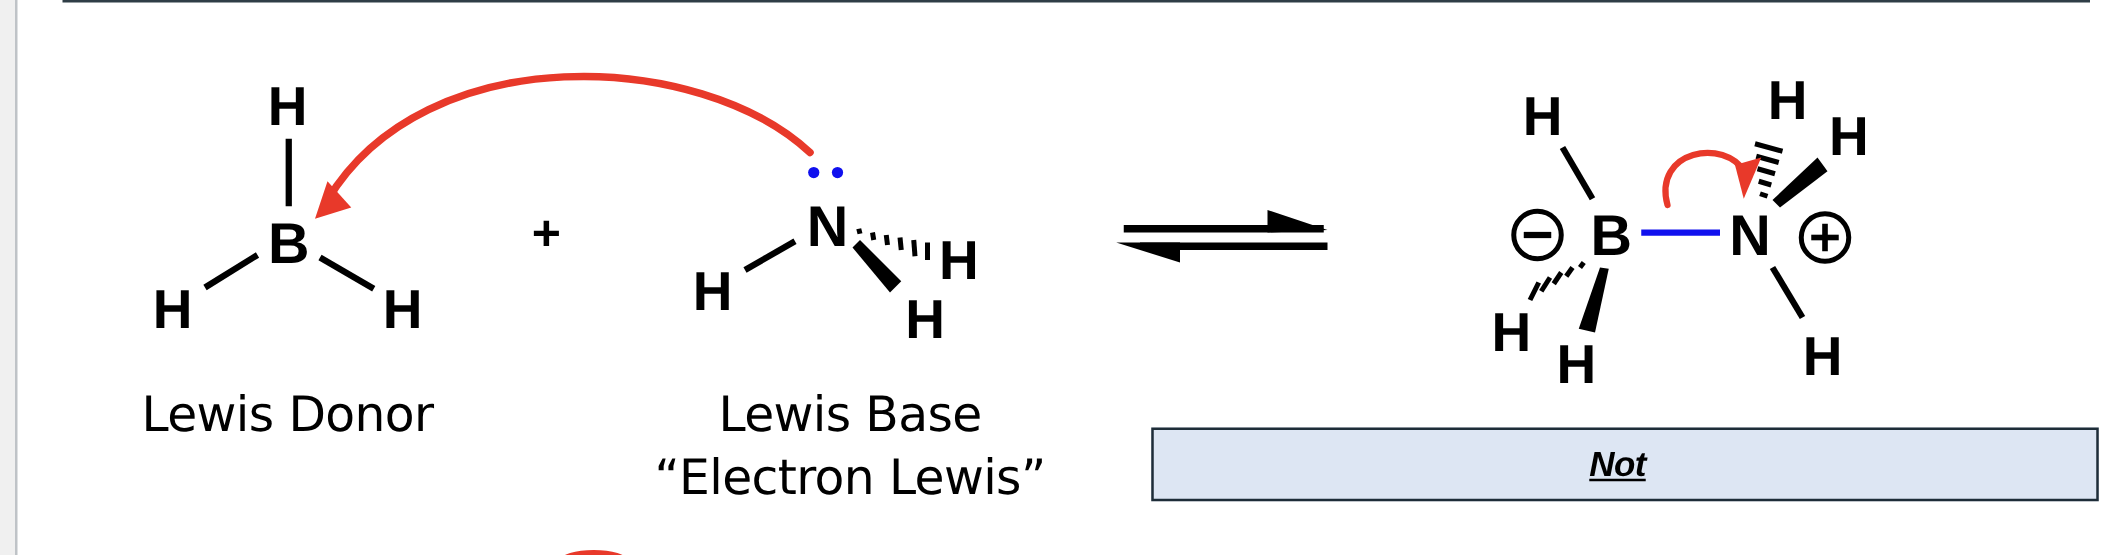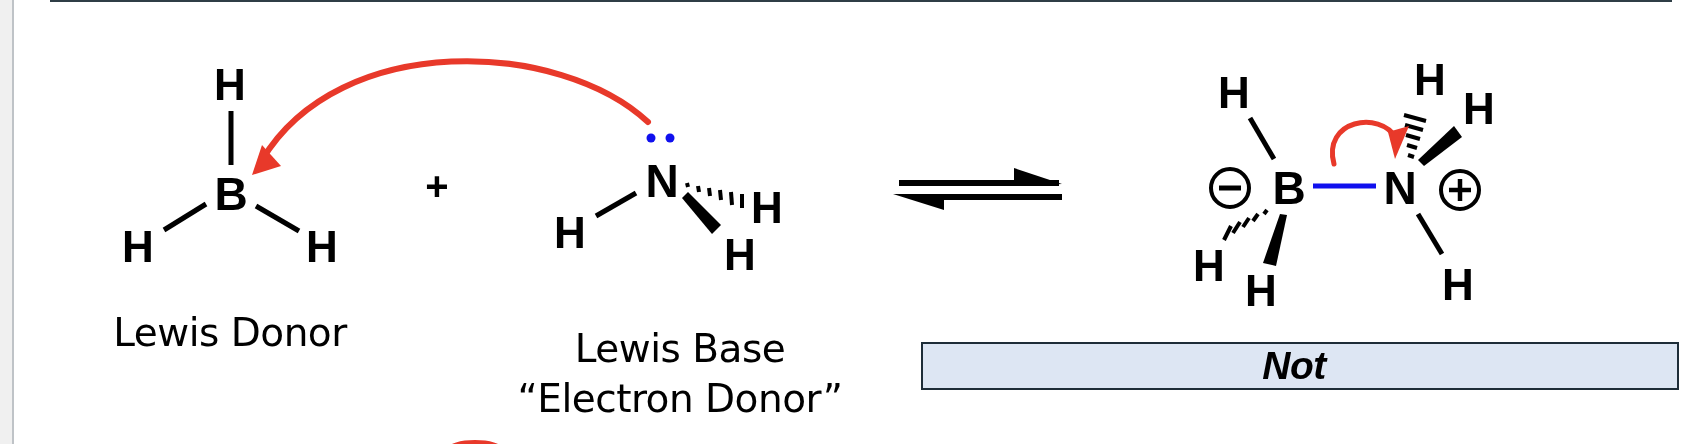--- a/index.html
+++ b/index.html
@@ -3,21 +3,21 @@
 <meta charset="utf-8">
 <style>
   html, body { margin: 0; padding: 0; background: #ffffff; }
   body { width: 1694px; height: 444px; overflow: hidden; position: relative; font-family: "Liberation Sans", sans-serif; }
   .left-gutter { position: absolute; left: 0; top: 0; width: 12px; height: 444px; background: #f0f0f0; }
   .left-border { position: absolute; left: 12px; top: 0; width: 2px; height: 444px; background: #bfc3c7; }
   .top-rule { position: absolute; left: 50px; top: 0; width: 1622px; height: 2px; background: #2f3e46; }
   svg.scene { position: absolute; left: 0; top: 0; }
   .atom { font-family: "Liberation Sans", sans-serif; font-weight: bold; fill: #000; }
   .label { position: absolute; font-family: "DejaVu Sans", sans-serif; font-size: 39px; color: #000; text-align: center; white-space: nowrap; line-height: 50px; letter-spacing: -0.5px; }
-  .note-box { position: absolute; left: 921px; top: 342px; width: 758px; height: 48px; background: #dde6f3; border: 2.5px solid #1e2d38; box-sizing: border-box; display: flex; align-items: center; justify-content: center; font-family: "DejaVu Sans", sans-serif; font-size: 39px; color: #000; white-space: nowrap; letter-spacing: -0.5px; }
+  .note-box { position: absolute; left: 921px; top: 342px; width: 758px; height: 59px; background: #dde6f3; border: 2.5px solid #1e2d38; box-sizing: border-box; display: flex; align-items: center; justify-content: center; font-family: "DejaVu Sans", sans-serif; font-size: 28px; color: #000; white-space: nowrap; letter-spacing: -0.5px; text-decoration: underline; }
   .note-box .emph { font-weight: bold; font-style: italic; margin-right: 12px; font-family: "Liberation Sans", sans-serif; }
 </style>
 </head>
 <body>
 
 <div class="left-gutter"></div>
 <div class="left-border"></div>
 <div class="top-rule"></div>
 
 <svg class="scene" width="1694" height="444" viewBox="0 0 1694 444">
@@ -116,20 +116,20 @@
     <path d="M 1334 164 C 1322 120, 1380 110, 1396 138" fill="none" stroke="#e8392a" stroke-width="5" stroke-linecap="round"></path>
     <polygon points="1388,132 1409,126 1395,159" fill="#e8392a"></polygon>
   </g>
 
   <ellipse cx="475" cy="450" rx="26" ry="8" fill="none" stroke="#e8392a" stroke-width="4"></ellipse>
 </svg>
 
 <div class="label" style="left:15px; top:308px; width:430px;">
   <div>Lewis Donor</div>
 </div>
-<div class="label" style="left:475px; top:324px; width:410px;">
+<div class="label" style="left:475px; top:308px; width:410px;">
   <div>Lewis Base</div>
-  <div>“Electron Donor”</div>
+  <div>“Electron Lewis”</div>
 </div>
 
 <div class="note-box">
   <span class="emph">Not</span>
 </div>
 
 </body></html>

